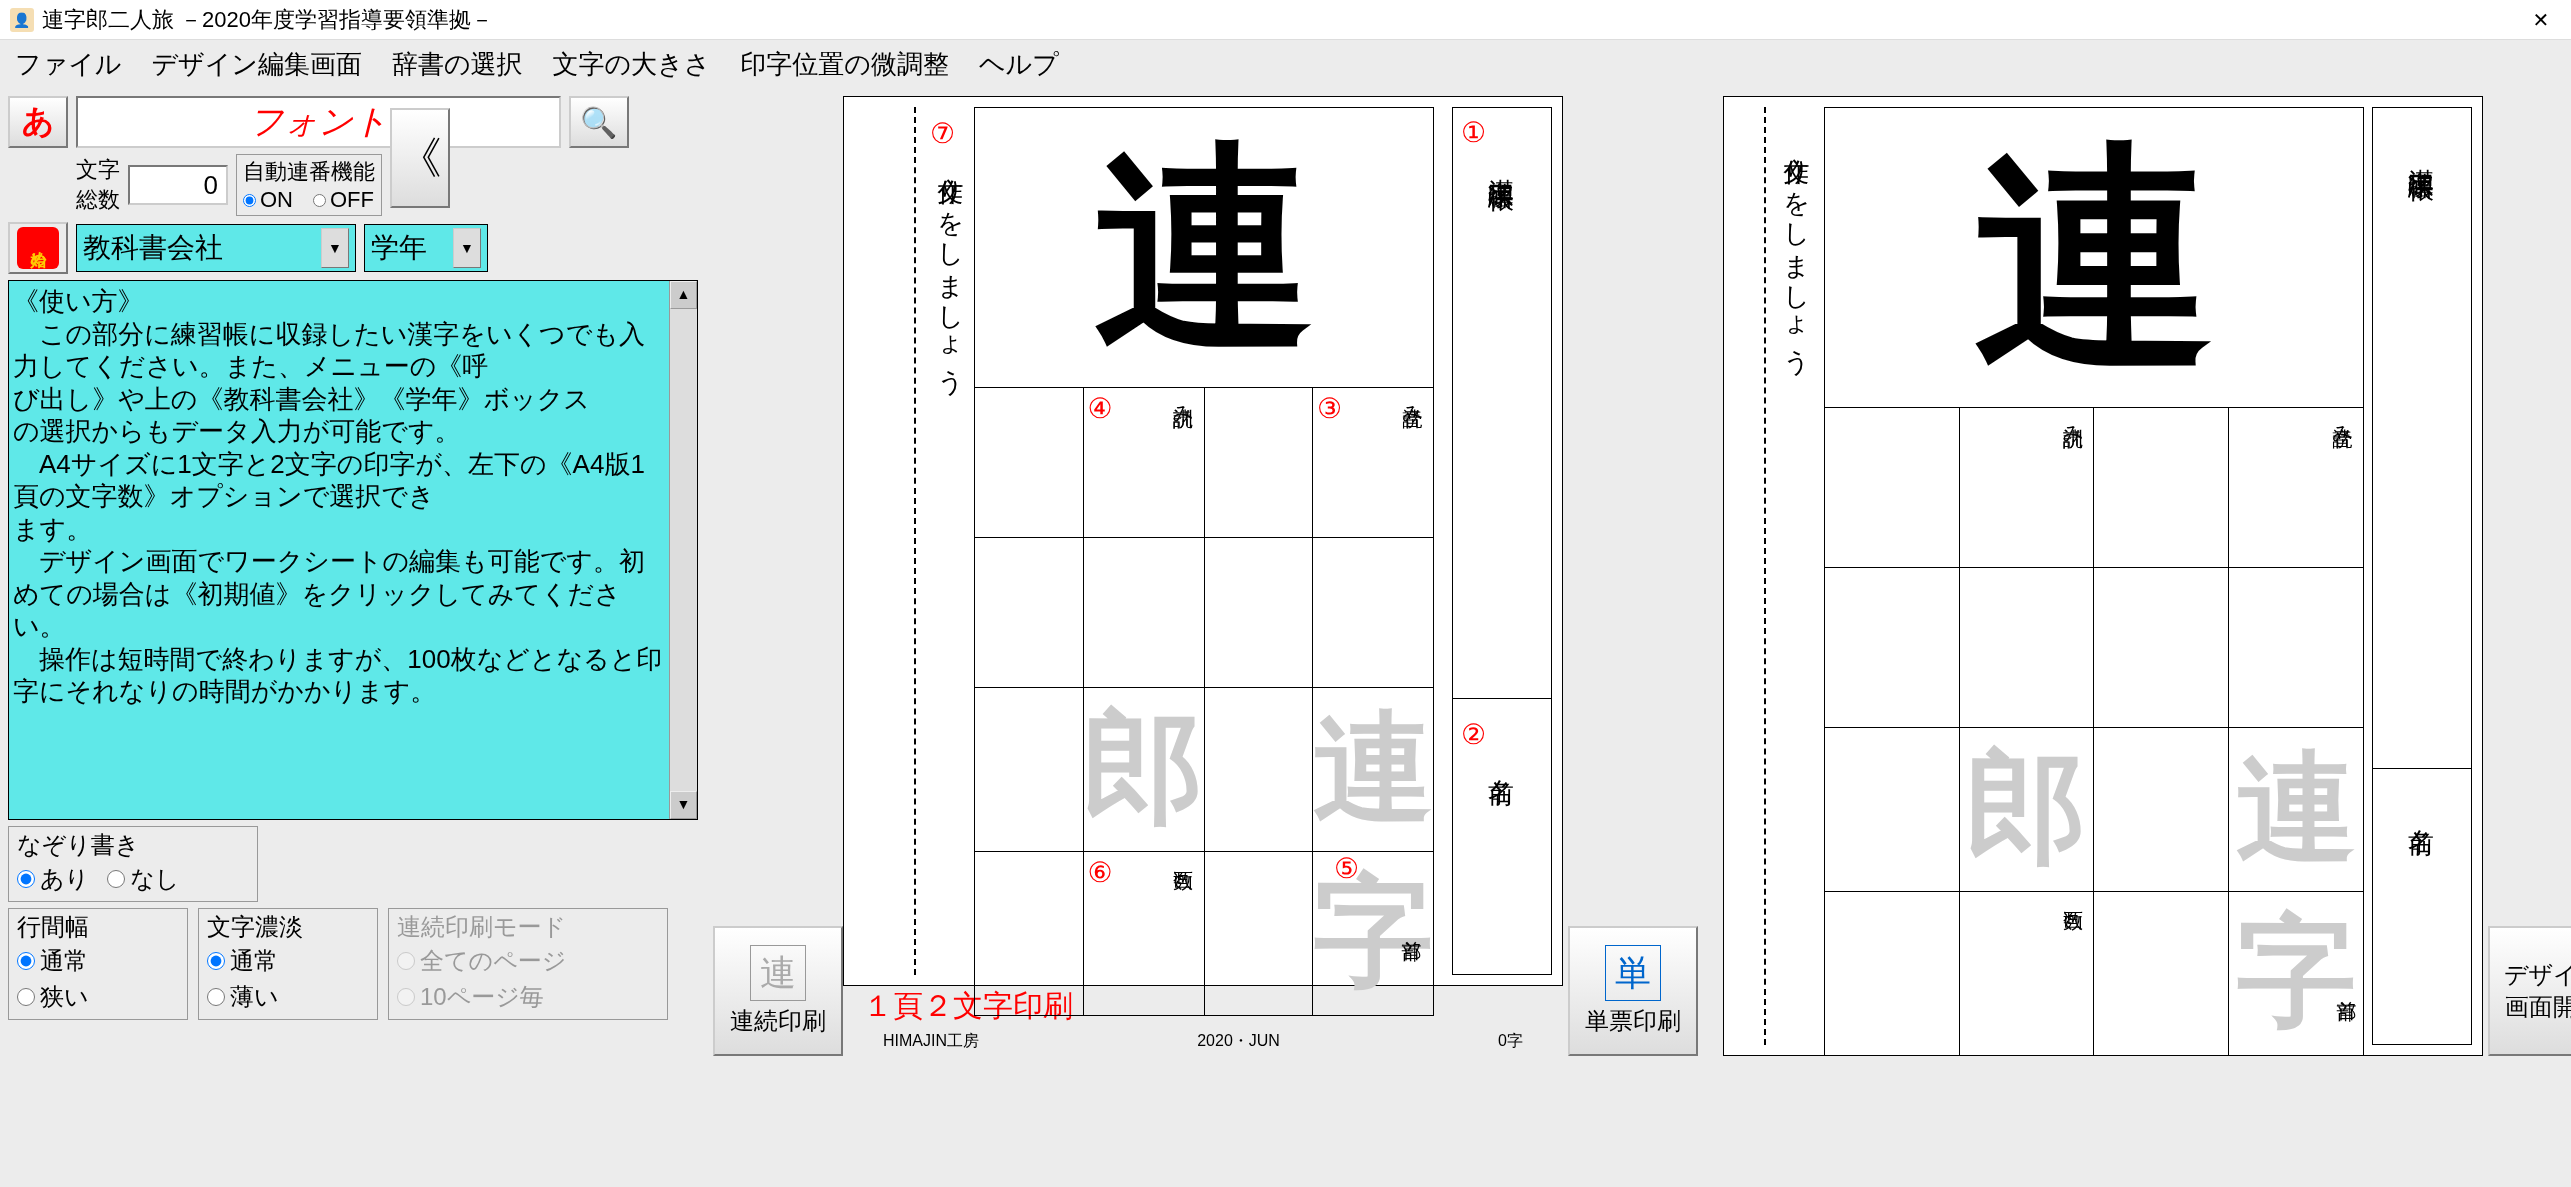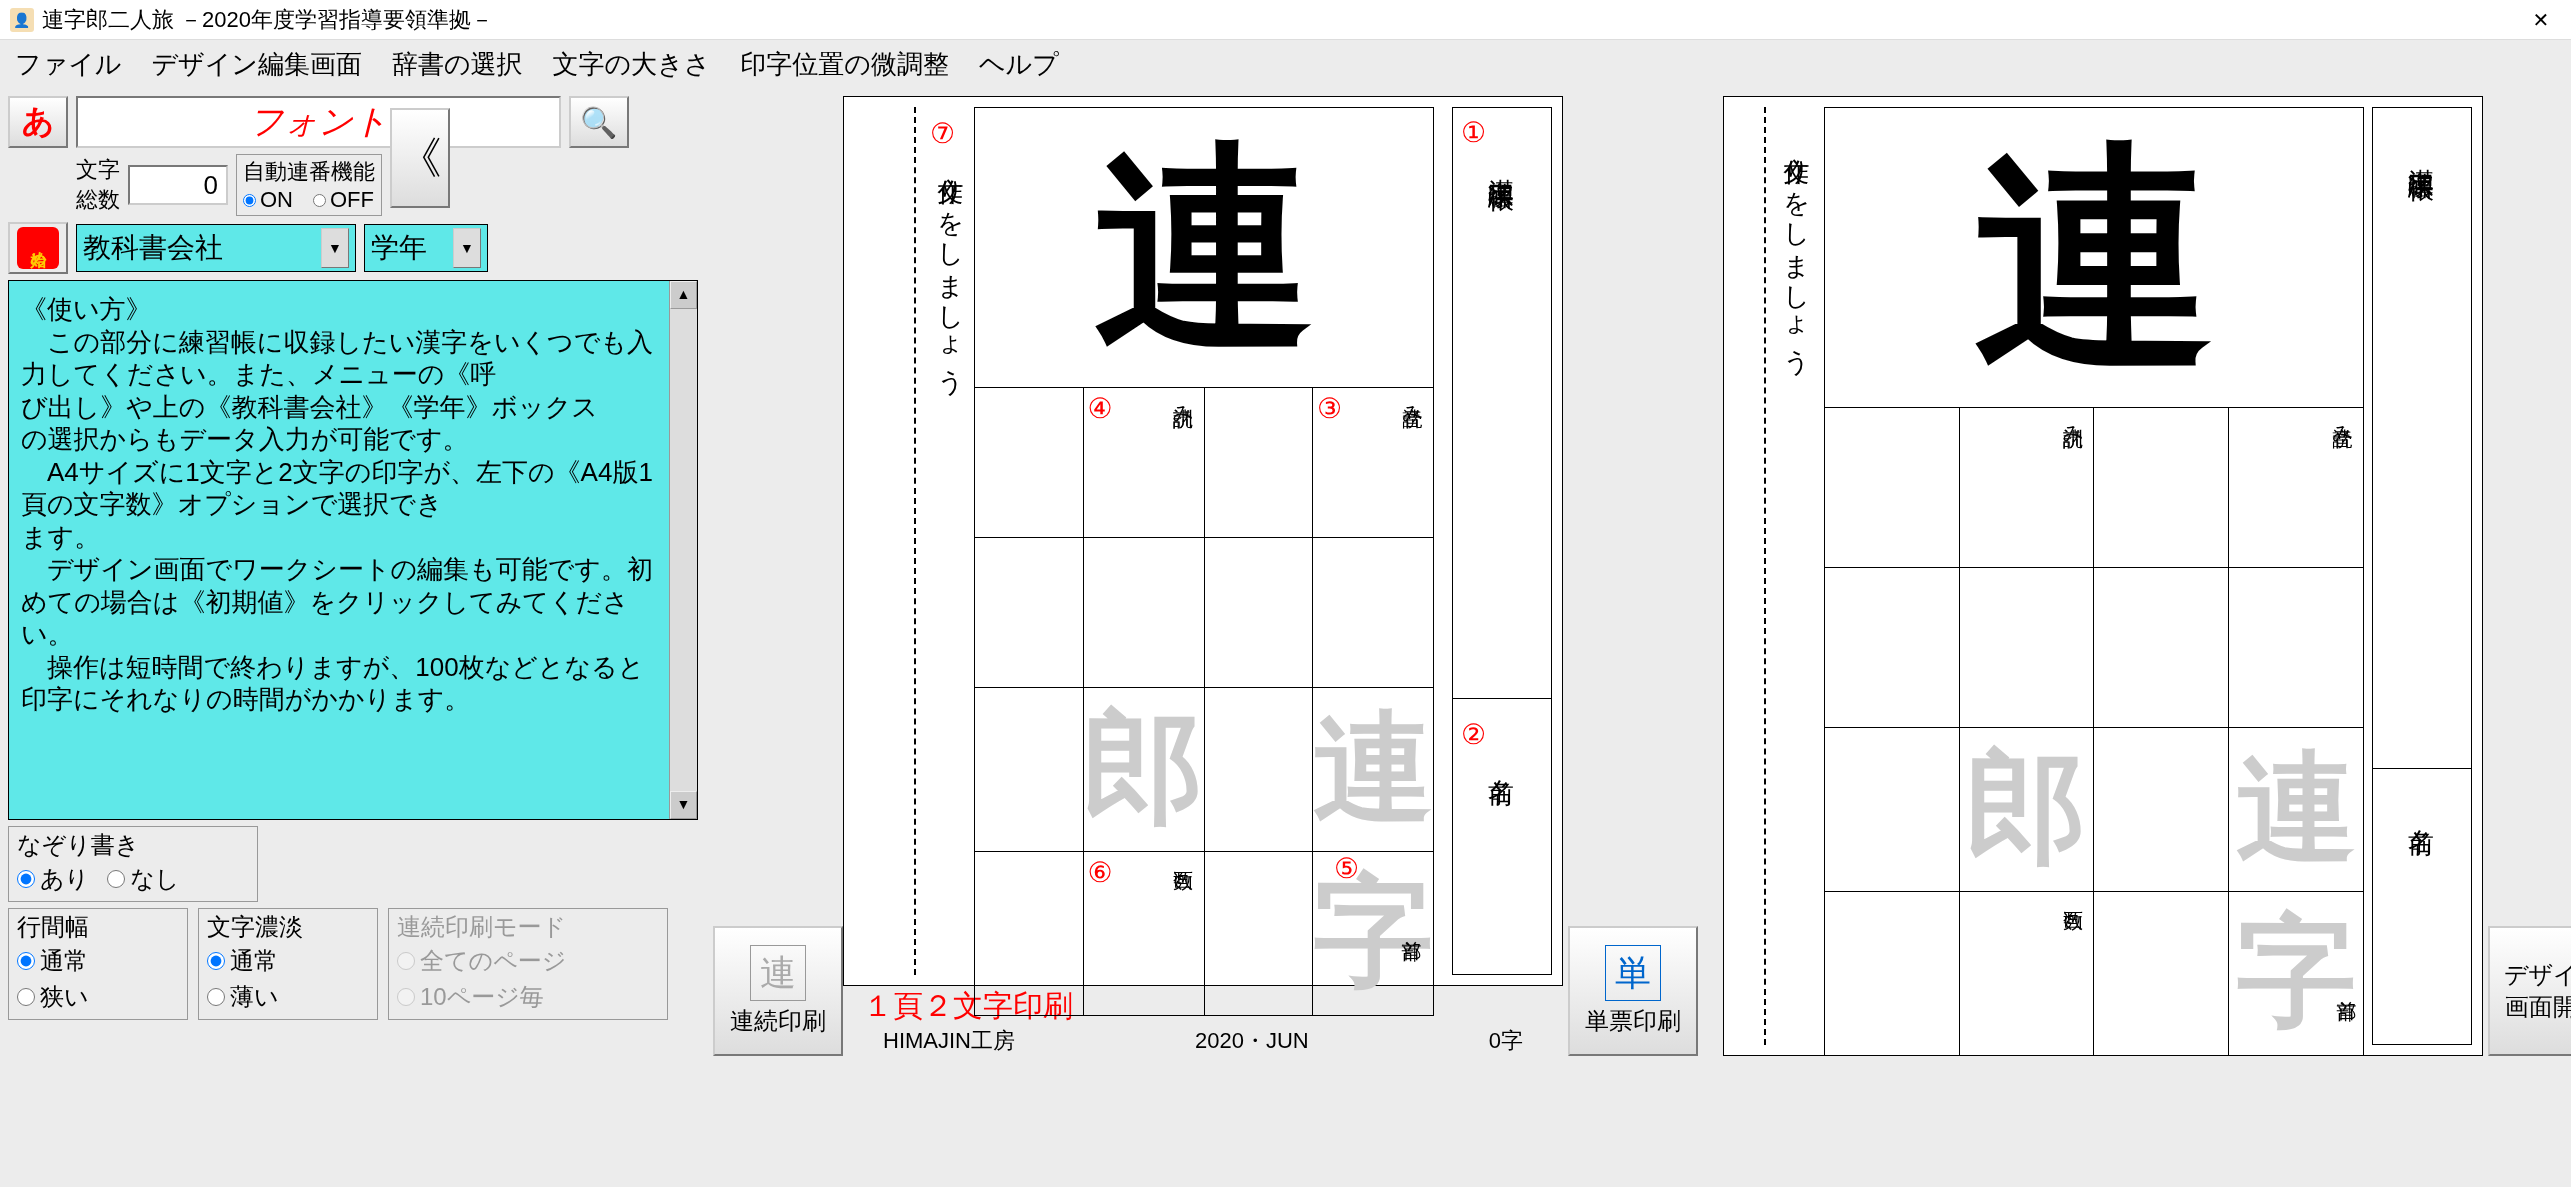--- a/index.html
+++ b/index.html
@@ -22,21 +22,21 @@
 .seq-grp .ttl{font-size:22px}
 .radio-row{display:flex;gap:20px;align-items:center}
 .radio-row label{font-size:22px;display:flex;align-items:center;gap:4px}
 .arrow-btn{width:60px;height:100px;background:linear-gradient(#fff,#ddd);border:2px outset #ccc;display:flex;align-items:center;justify-content:center;font-size:44px;font-family:serif}
 .start-btn{width:60px;height:52px;border:2px outset #ccc;display:flex;align-items:center;justify-content:center}
 .start-btn-inner{width:42px;height:42px;background:red;border-radius:6px;display:flex;align-items:center;justify-content:center;color:#ffcc00;font-size:16px;font-weight:bold;writing-mode:vertical-rl}
 .combo{height:48px;background:#5fe8e8;border:1px solid #000;display:flex;align-items:center;padding:0 6px;font-size:28px}
 .combo .arrow{margin-left:auto;width:28px;height:40px;background:#ddd;border:1px outset #ccc;display:flex;align-items:center;justify-content:center;font-size:14px}
 .combo1{width:280px}
 .combo2{width:124px}
-.help-box{width:690px;height:540px;background:#5fe8e8;border:1px solid #000;padding:12px;font-size:26px;line-height:1.25;overflow:hidden;position:relative}
+.help-box{width:690px;height:540px;background:#5fe8e8;border:1px solid #000;padding:4px;font-size:26px;line-height:1.25;overflow:hidden;position:relative}
 .help-scroll{position:absolute;right:0;top:0;width:28px;height:100%;background:#ddd;border-left:1px solid #999}
 .help-scroll .up,.help-scroll .dn{height:28px;display:flex;align-items:center;justify-content:center;font-size:14px;background:#ccc;border:1px outset #eee}
 .help-scroll .dn{position:absolute;bottom:0;width:100%}
 .opt-grp{border:1px solid #999;padding:2px 8px 6px 8px;font-size:24px}
 .opt-grp .ttl{font-size:24px}
 .opt-row{display:flex;gap:18px;margin-top:2px}
 .opt-row label{display:flex;align-items:center;gap:5px;font-size:24px}
 .opt-row input[type=radio]{width:18px;height:18px}
 .opts-flex{display:flex;gap:10px}
 .big-btn{width:130px;height:130px;background:linear-gradient(#fff,#ddd);border:2px outset #ccc;display:flex;flex-direction:column;align-items:center;justify-content:center;gap:4px;font-size:24px}
@@ -256,21 +256,21 @@
               <div style="position:absolute;top:650px;left:50%;transform:translateX(-50%)" class="v-txt">名前</div>
               <div style="position:absolute;left:0;right:0;top:590px;border-top:1px solid #000"></div>
             </div>
 
             <div style="position:absolute;left:490px;bottom:100px" class="circ">⑤</div>
             <div style="position:absolute;left:555px;bottom:60px" class="v-txt-sm">部首</div>
           </div>
           <div class="foot">
             <span class="red">１頁２文字印刷</span>
           </div>
-          <div class="foot" style="height:30px;font-size:22px;justify-content:space-between;padding:0 40px">
+          <div class="foot" style="height:30px;font-size:16px;justify-content:space-between;padding:0 40px">
             <span>HIMAJIN工房</span>
             <span>2020・JUN</span>
             <span>0字</span>
           </div>
         </div>
         <div style="width:140px;display:flex;align-items:flex-end;justify-content:center">
           <div class="big-btn">
             <div class="ico" style="color:#06c;border-color:#06c">単</div>
             <span>単票印刷</span>
           </div>

